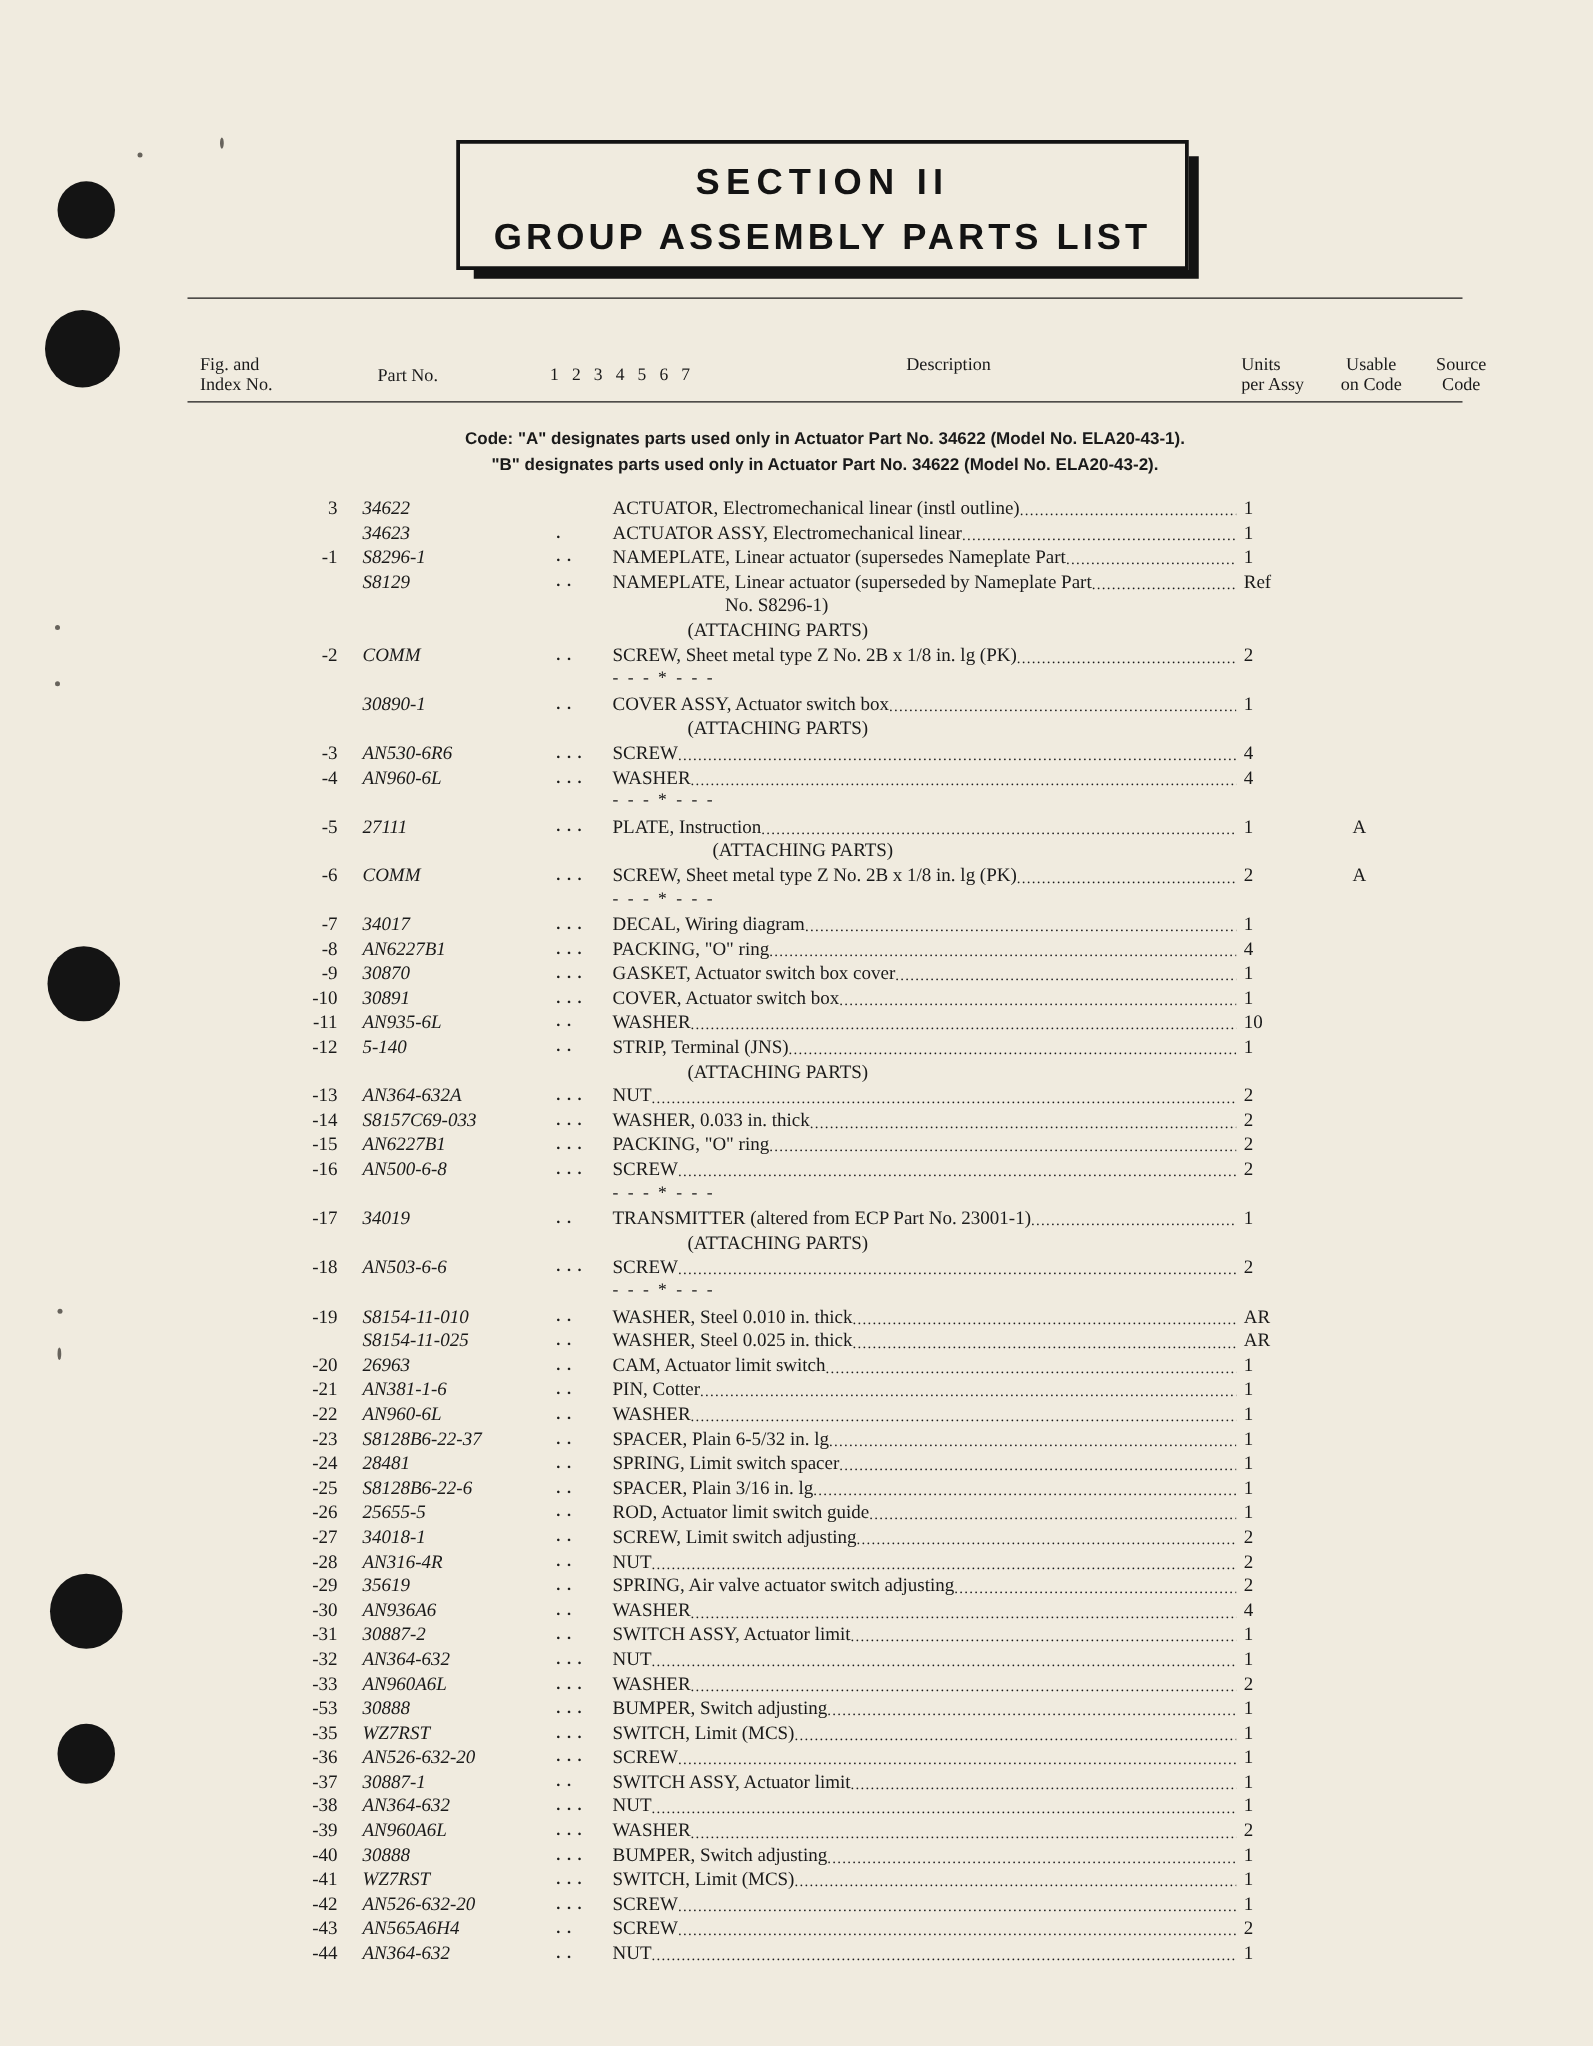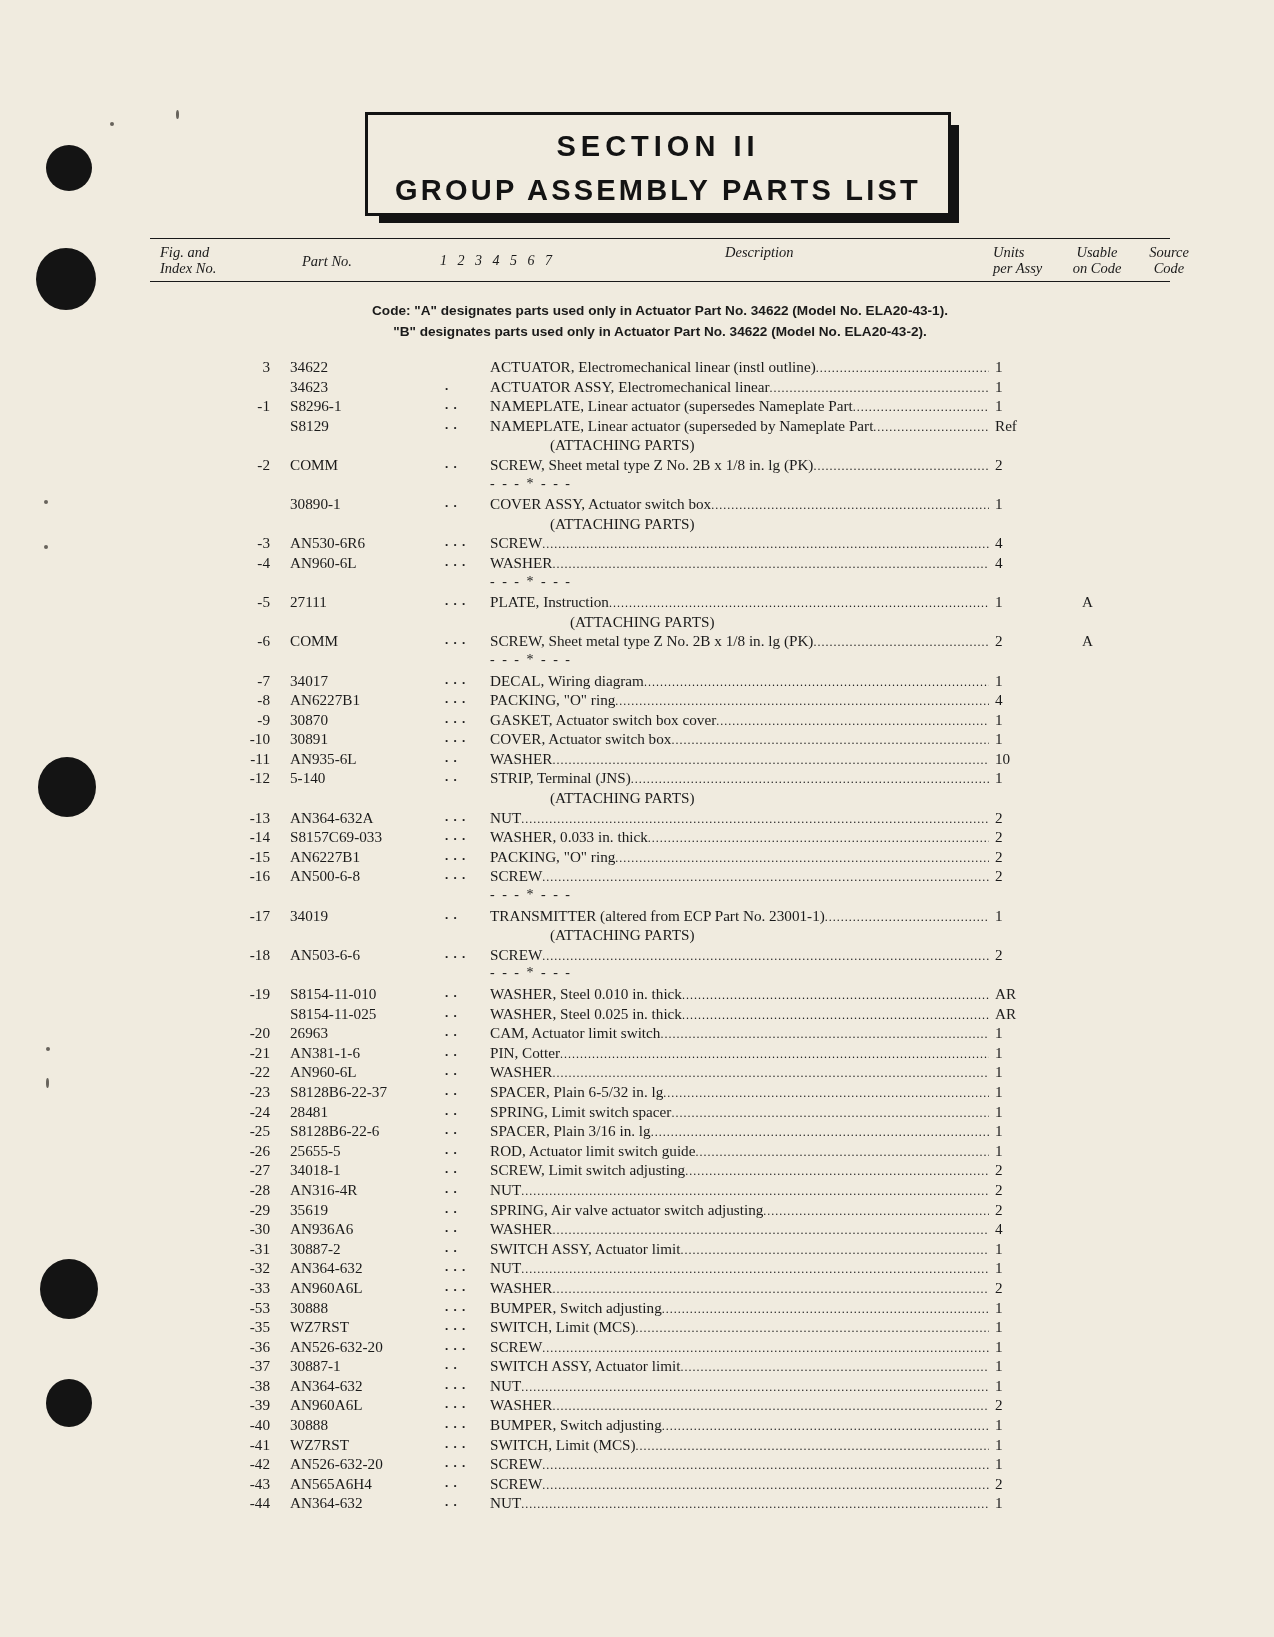--- a/index.html
+++ b/index.html
@@ -111,22 +111,22 @@
   }
 
   
   .rule {
     border-top: 1.6px solid #191919;
     margin-top: 18px;
   }
   .thead {
     position: relative;
     height: 42px;
-    font-style: italic;
     font-size: 14.5px;
+    margin-top: 40px;
   }
   .thead .cell { position: absolute; line-height: 16px; }
   .th-fig { left: 10px; top: 5px; }
   .th-part { left: 152px; top: 14px; }
   .th-cols { left: 290px; top: 14px; letter-spacing: 3.5px; font-size: 14px; }
   .th-desc { left: 575px; top: 5px; }
   .th-units { left: 843px; top: 5px; width: 62px; }
   .th-usable { left: 910px; top: 5px; text-align: center; width: 74px; }
   .th-source { left: 988px; top: 5px; text-align: center; width: 62px; }
 
@@ -157,21 +157,21 @@
     font-size: 15.2px;
     position: relative;
   }
   .row {
     position: relative;
     height: 19.6px;
     white-space: nowrap;
   }
   .row .c { position: absolute; top: 0; }
   .c-index { left: 0; width: 120px; text-align: right; }
-  .c-part  { left: 140px; }
+  .c-part  { left: 140px; font-style: italic; }
   .c-dots  { left: 295px; letter-spacing: 1px; font-weight: bold; font-size: 13px; }
   .c-desc  { left: 340px; }
   .c-units { left: 845px; width: 40px; text-align: left; }
   .c-usable{ left: 932px; width: 40px; text-align: left; }
 
   .leader {
     display: inline-block;
     overflow: hidden;
     white-space: nowrap;
     vertical-align: bottom;
@@ -290,20 +290,23 @@
         </div>
         <div class="row">
           <div class="c c-index"></div>
           <div class="c c-part">S8129</div>
           <div class="c c-dots">. .</div>
           <div class="c c-desc"><span>NAMEPLATE, Linear actuator (superseded by Nameplate Part</span><span class="leader" style="width: 116px;"> ........................................................................................................................</span></div>
           <div class="c c-units">Ref</div>
           <div class="c c-usable"></div>
         </div>
         <div class="cont">
+          <span style="left: 430px;">No. S8296-1)</span>
+        </div>
+        <div class="cont">
           <span style="left: 400px;">(ATTACHING PARTS)</span>
         </div>
         <div class="row">
           <div class="c c-index">-2</div>
           <div class="c c-part">COMM</div>
           <div class="c c-dots">. .</div>
           <div class="c c-desc"><span>SCREW, Sheet metal type Z No. 2B x 1/8 in. lg (PK)</span><span class="leader" style="width: 176px;"> ........................................................................................................................</span></div>
           <div class="c c-units">2</div>
           <div class="c c-usable"></div>
         </div>

